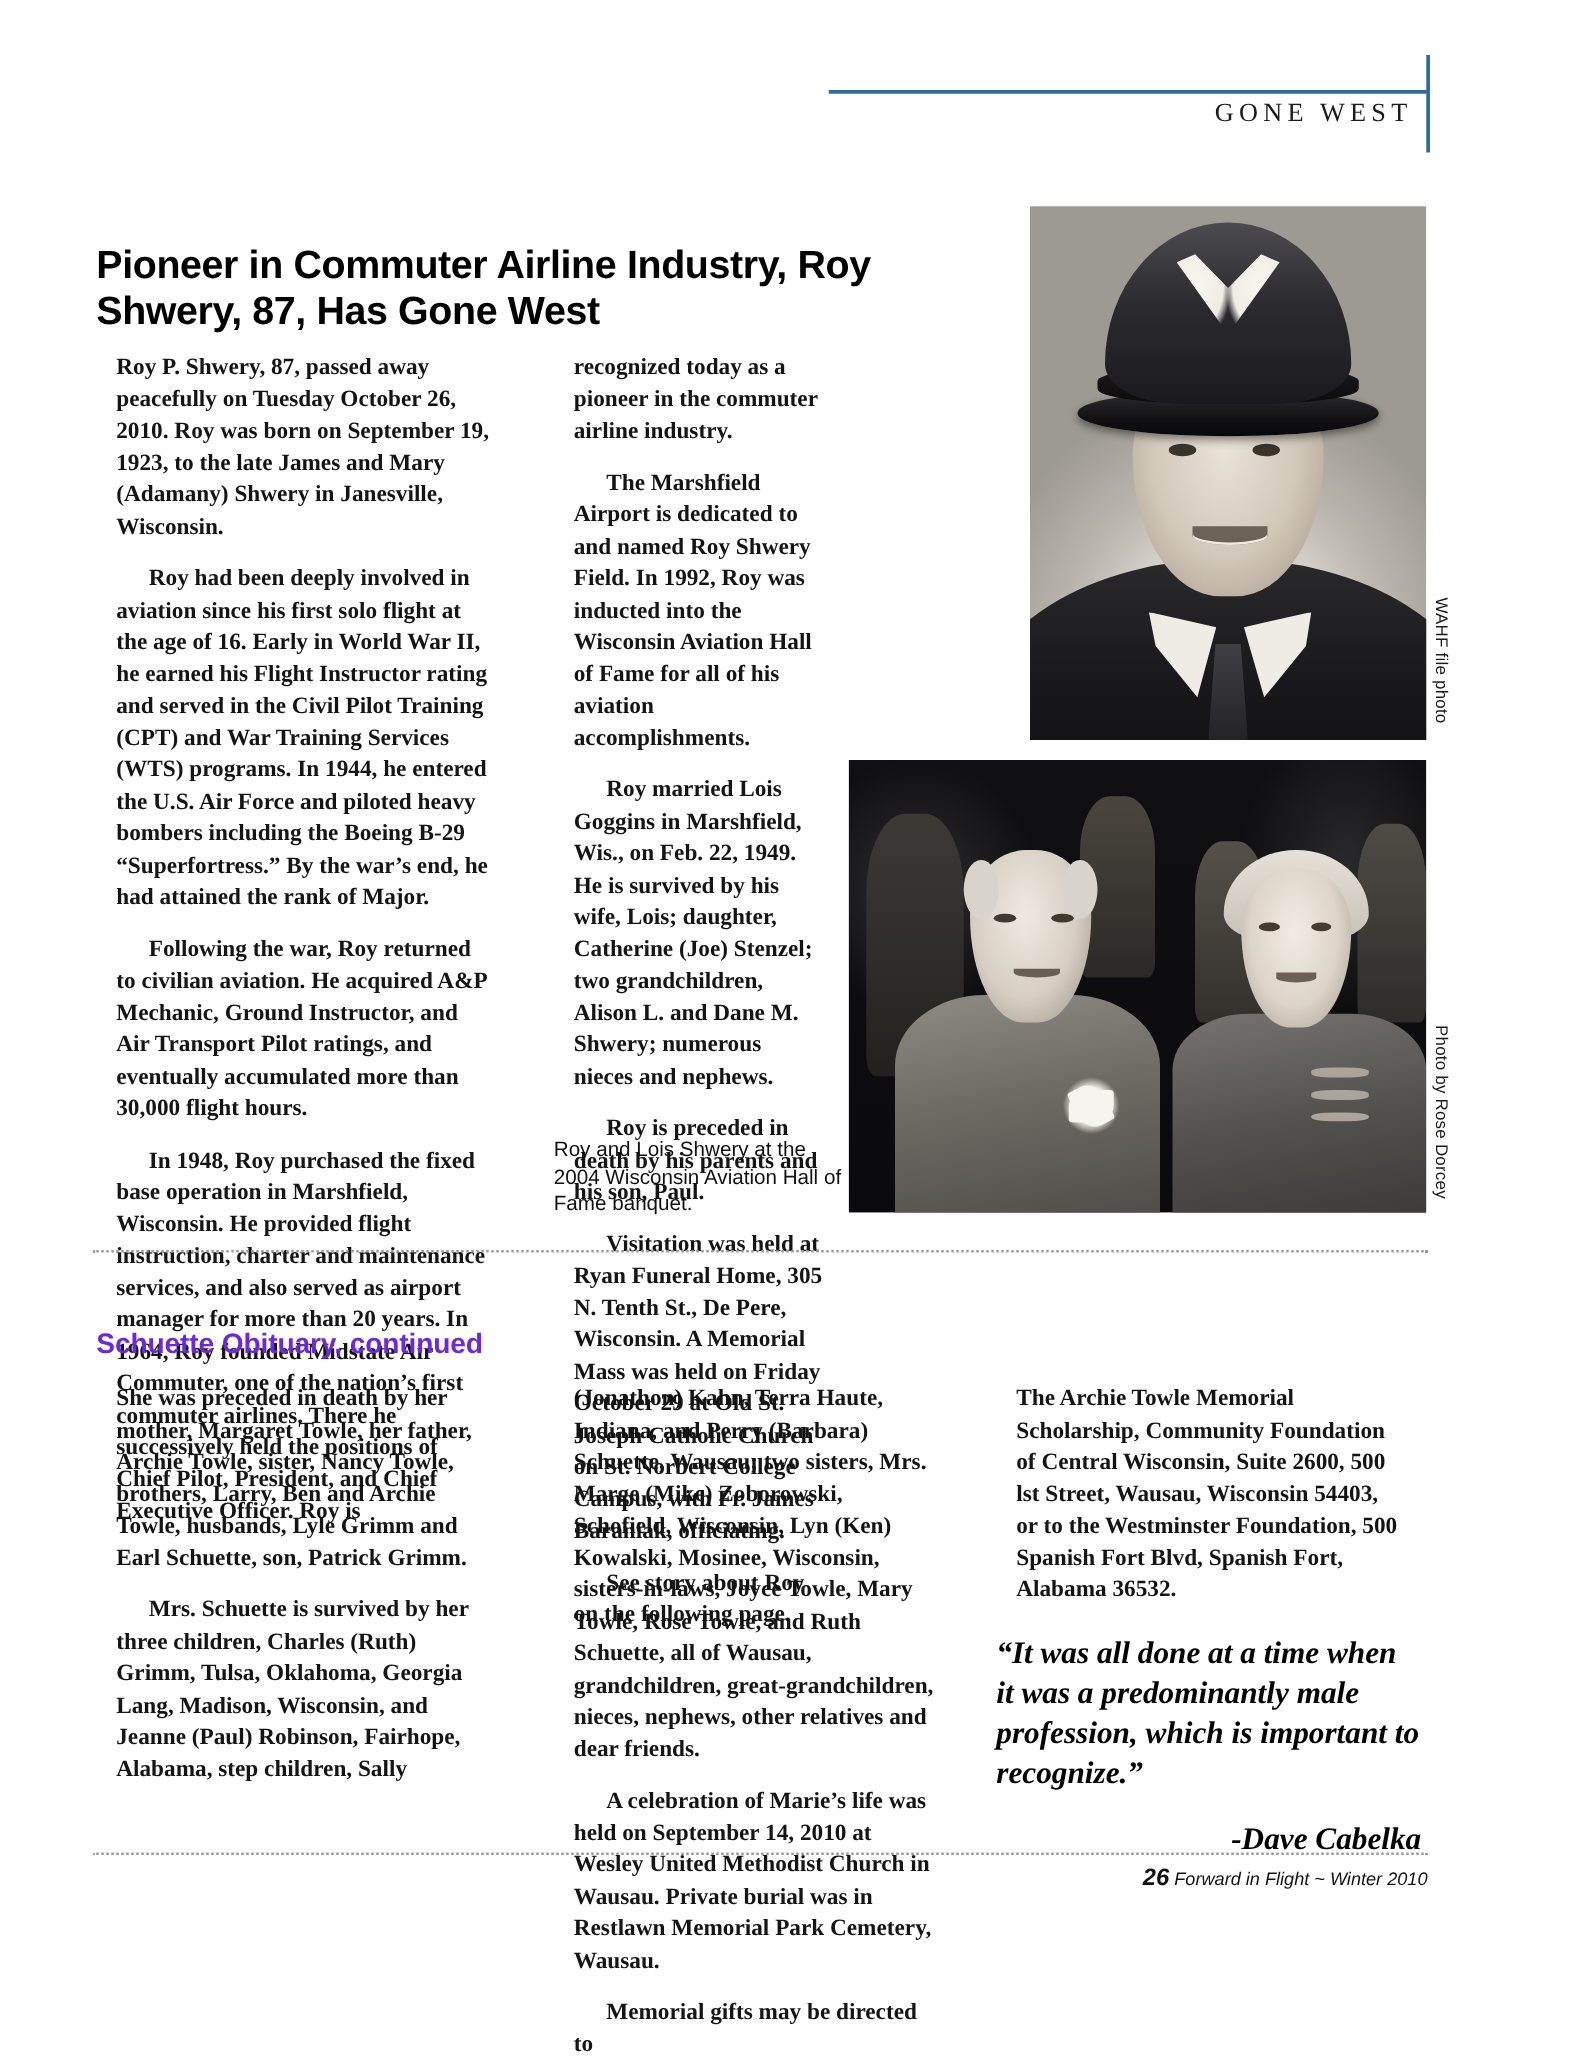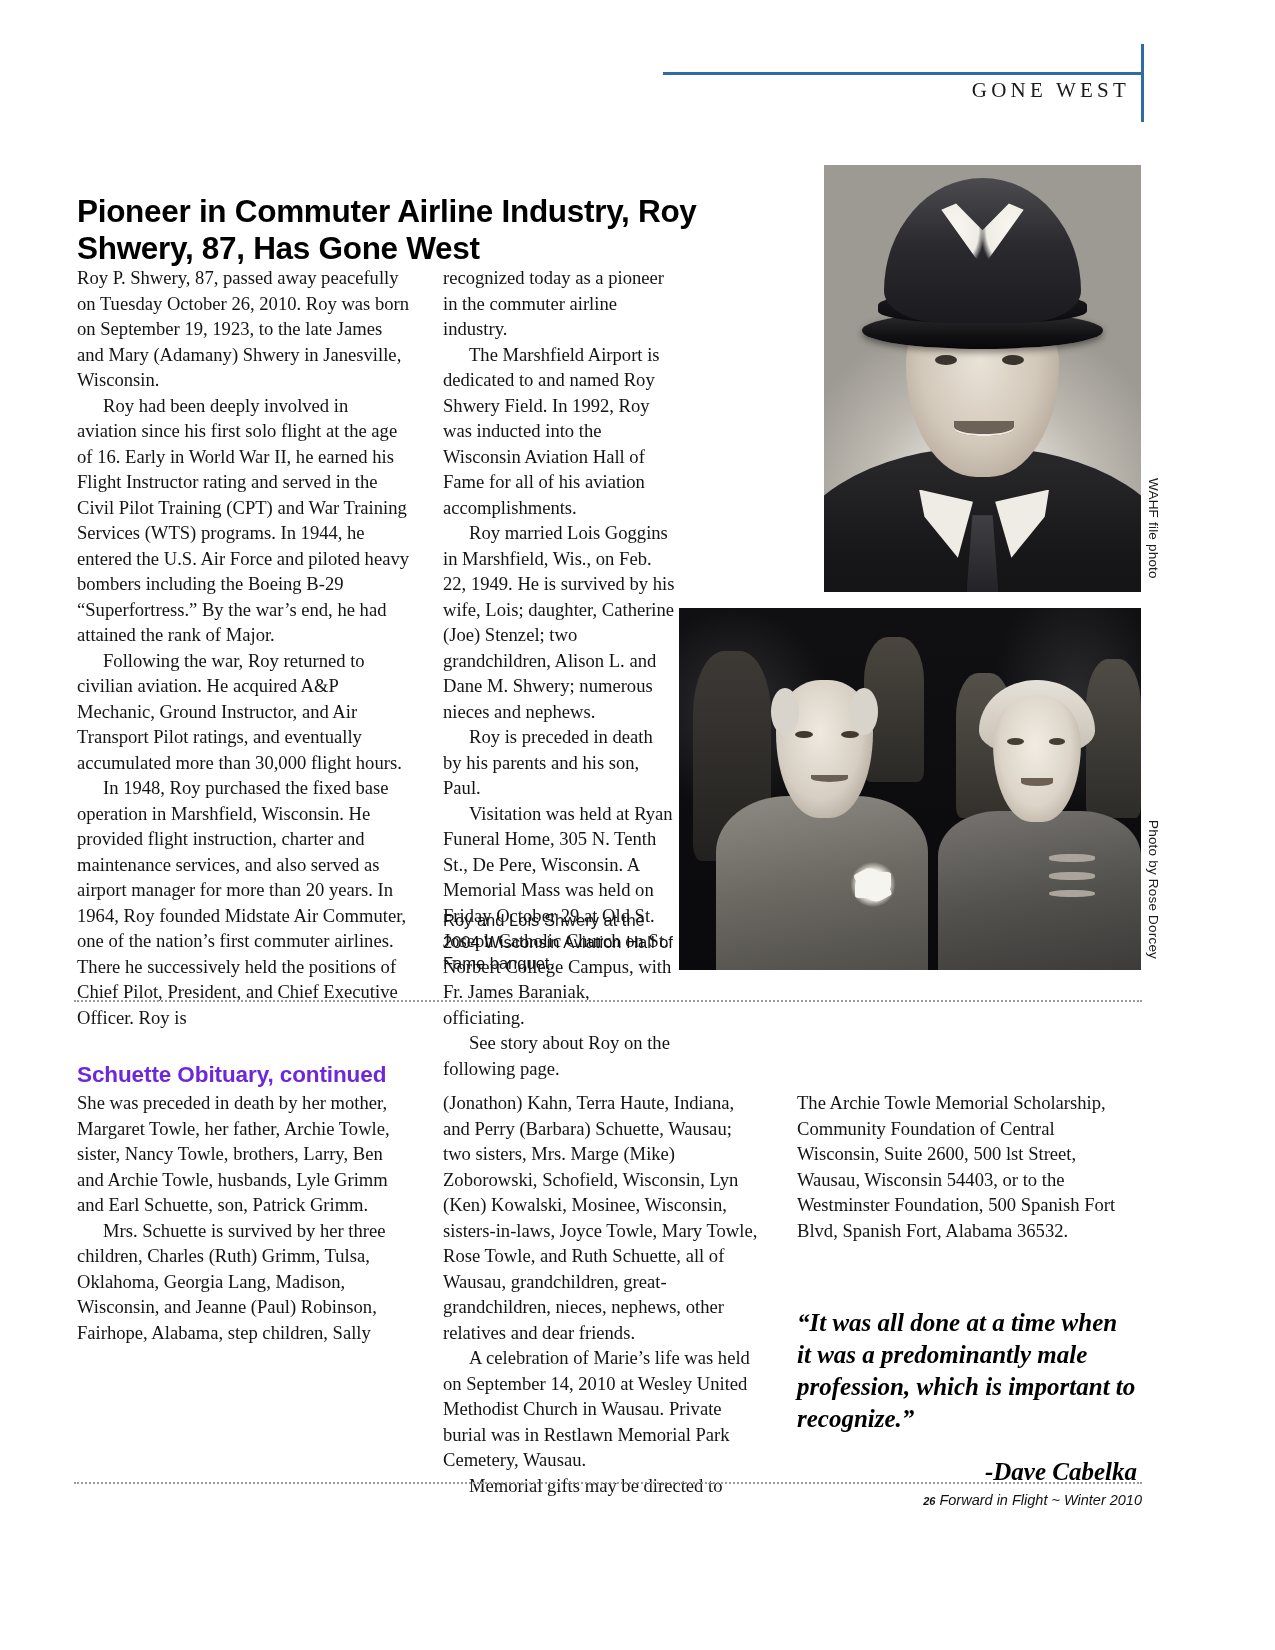--- a/index.html
+++ b/index.html
@@ -60,21 +60,22 @@
 
   .col {
     position: absolute;
     font-family: "Liberation Serif", serif;
     font-size: 18.6px;
     line-height: 25.5px;
     text-align: left;
     color: #141414;
   }
   .col p {
-    margin: 0;
+    margin: 16px;
+    font-weight: bold;
   }
   .col p.ind {
     text-indent: 26px;
   }
 
   #a1-col1 { left: 77px; top: 265px; width: 335px; }
   #a1-col2 { left: 443px; top: 265px; width: 232px; }
 
   
   .photo {
@@ -174,21 +175,21 @@
     right: 133px;
     top: 1492px;
     font-family: "Liberation Sans", sans-serif;
     font-size: 14.5px;
     font-style: italic;
     color: #111111;
     white-space: nowrap;
   }
   .footer .pg {
     font-weight: bold;
-    font-size: 11px;
+    font-size: 19px;
   }
 
   
   .pp-bg {
     position: absolute; inset: 0;
     background:
       radial-gradient(ellipse 62% 48% at 50% 82%, #f0eee9 0%, #d9d6cf 38%, #bdb9b1 62%, #9d9a93 100%),
       linear-gradient(180deg, #cdcac4 0%, #b9b6b0 100%);
   }
   .pp-shoulders {

